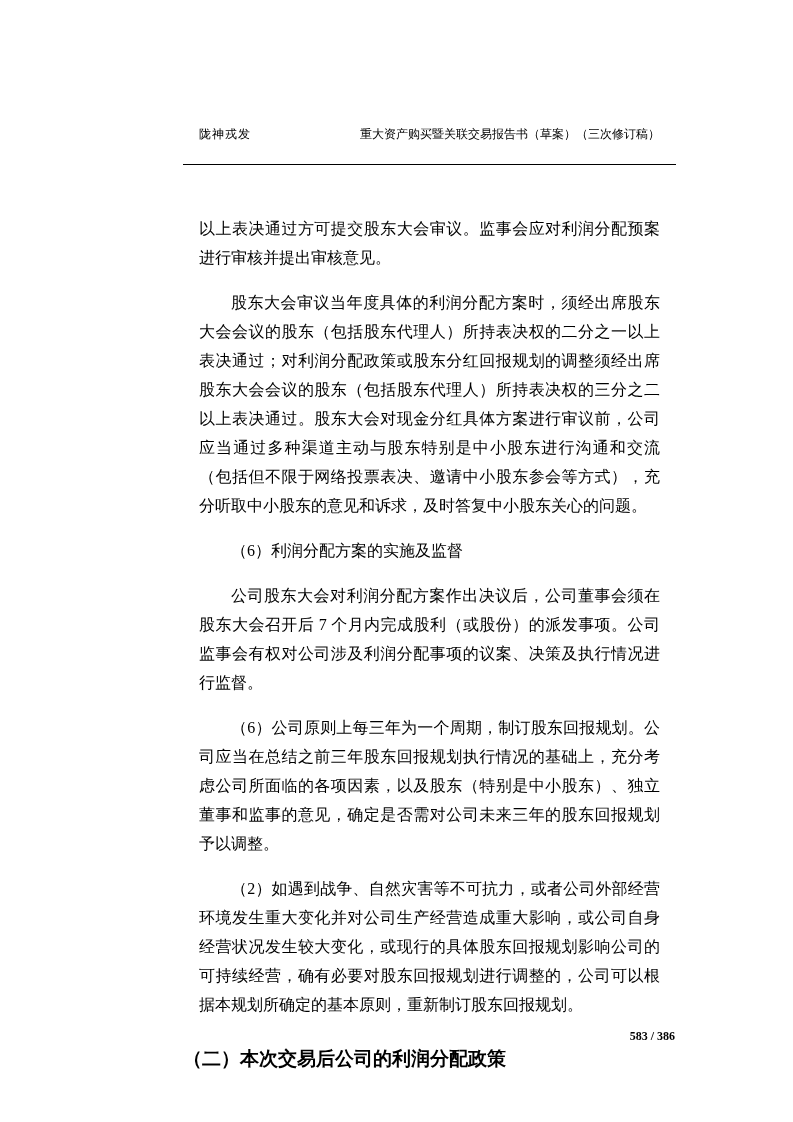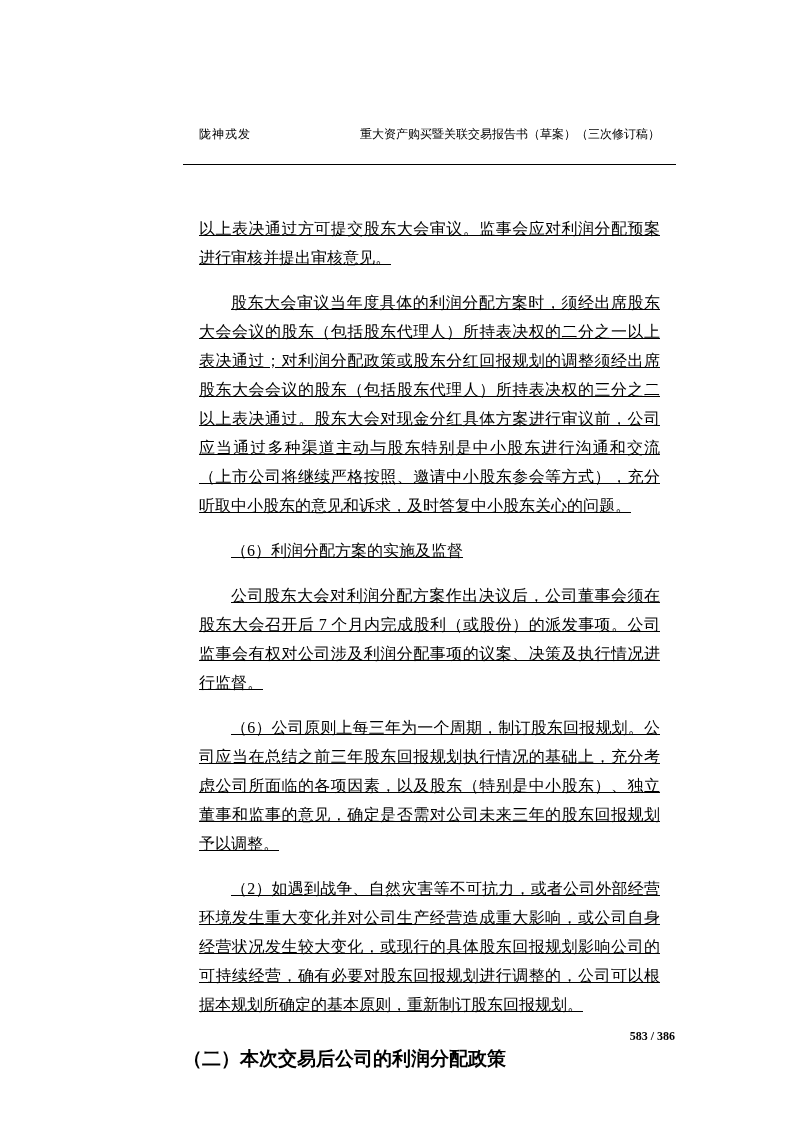--- a/index.html
+++ b/index.html
@@ -26,21 +26,20 @@
       padding-bottom: 6px;
       border-bottom: 1px solid #000;
     }
     .page-header .hdr-left { letter-spacing: 1px; }
     .page-body { padding-top: 17px; }
     p.para {
       font-size: 16px;
       line-height: 29px;
       text-align: justify;
       margin-bottom: 13px;
-      text-decoration: underline;
     }
     p.indent { text-indent: 2em; }
     h2.section-heading {
       font-family: "Liberation Sans", "DejaVu Sans", sans-serif;
       font-size: 19px;
       font-weight: bold;
       line-height: 30px;
       text-align: justify;
       margin: 25px 0 19px 0;
     }
@@ -60,21 +59,21 @@
   <header class="page-header">
     <span class="hdr-left">陇神戎发</span>
     <span class="hdr-right">重大资产购买暨关联交易报告书（草案）（三次修订稿）</span>
   </header>
 
   <main class="page-body">
 
     <p class="para">以上表决通过方可提交股东大会审议。监事会应对利润分配预案进行审核并提出审核意见。</p>
 
 
-    <p class="para indent">股东大会审议当年度具体的利润分配方案时，须经出席股东大会会议的股东（包括股东代理人）所持表决权的二分之一以上表决通过；对利润分配政策或股东分红回报规划的调整须经出席股东大会会议的股东（包括股东代理人）所持表决权的三分之二以上表决通过。股东大会对现金分红具体方案进行审议前，公司应当通过多种渠道主动与股东特别是中小股东进行沟通和交流（上市公司将继续严格按照、邀请中小股东参会等方式），充分听取中小股东的意见和诉求，及时答复中小股东关心的问题。</p>
+    <p class="para indent">股东大会审议当年度具体的利润分配方案时，须经出席股东大会会议的股东（包括股东代理人）所持表决权的二分之一以上表决通过；对利润分配政策或股东分红回报规划的调整须经出席股东大会会议的股东（包括股东代理人）所持表决权的三分之二以上表决通过。股东大会对现金分红具体方案进行审议前，公司应当通过多种渠道主动与股东特别是中小股东进行沟通和交流（包括但不限于网络投票表决、邀请中小股东参会等方式），充分听取中小股东的意见和诉求，及时答复中小股东关心的问题。</p>
 
     <p class="para indent">（6）利润分配方案的实施及监督</p>
 
     <p class="para indent">公司股东大会对利润分配方案作出决议后，公司董事会须在股东大会召开后 7 个月内完成股利（或股份）的派发事项。公司监事会有权对公司涉及利润分配事项的议案、决策及执行情况进行监督。</p>
 
 
     <p class="para indent">（6）公司原则上每三年为一个周期，制订股东回报规划。公司应当在总结之前三年股东回报规划执行情况的基础上，充分考虑公司所面临的各项因素，以及股东（特别是中小股东）、独立董事和监事的意见，确定是否需对公司未来三年的股东回报规划予以调整。</p>
 
     <p class="para indent">（2）如遇到战争、自然灾害等不可抗力，或者公司外部经营环境发生重大变化并对公司生产经营造成重大影响，或公司自身经营状况发生较大变化，或现行的具体股东回报规划影响公司的可持续经营，确有必要对股东回报规划进行调整的，公司可以根据本规划所确定的基本原则，重新制订股东回报规划。</p>
 

